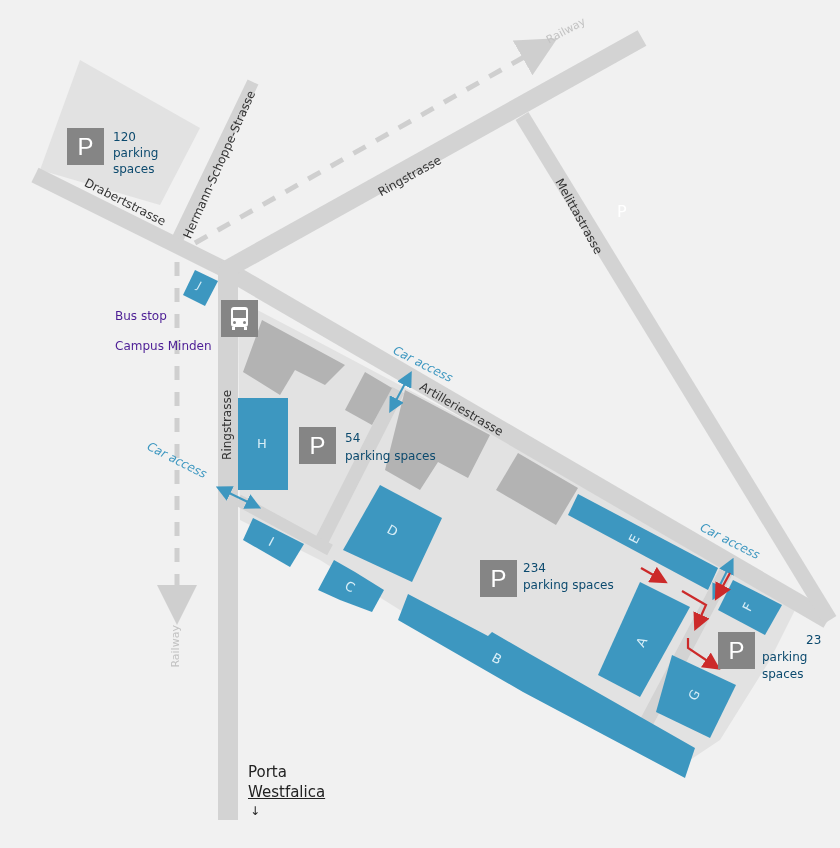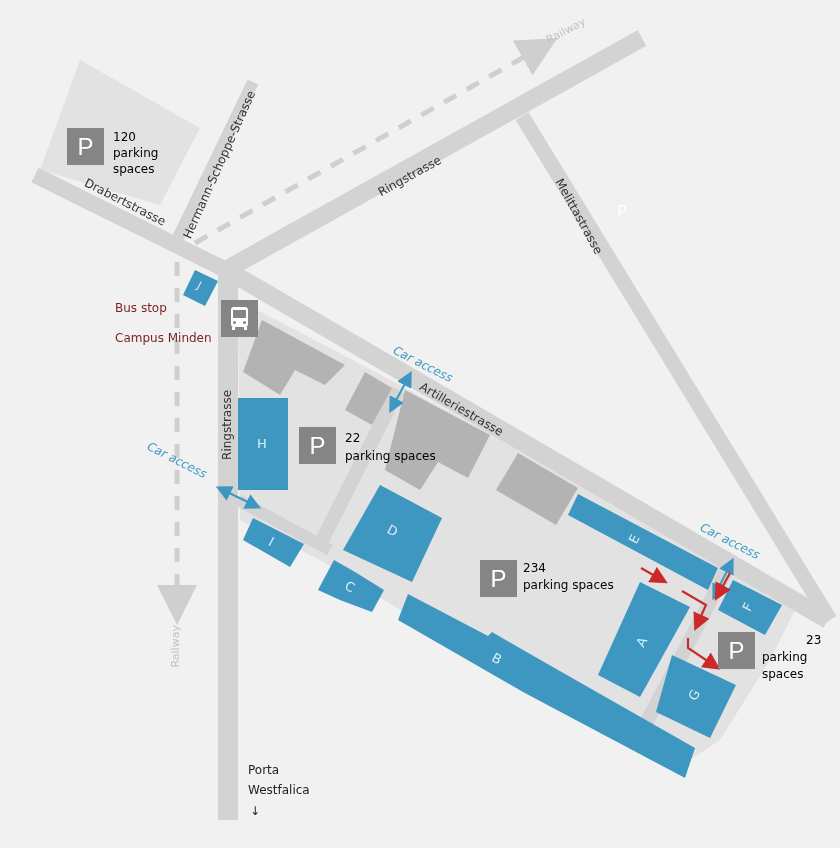--- a/index.html
+++ b/index.html
@@ -7,24 +7,24 @@
     width: 840px; height: 848px; overflow: hidden;
     background: #f1f1f1;
     font-family: "DejaVu Sans", "Liberation Sans", sans-serif;
   }
   #map { position: relative; width: 840px; height: 848px; }
   svg.base { position: absolute; left: 0; top: 0; }
   .lbl { position: absolute; white-space: nowrap; line-height: 1.15; }
   .street { font-size: 12px; color: #333333; }
   .railway { font-size: 11px; color: #c2c2c2; }
   .access { font-size: 12px; color: #3d97c0; font-style: italic; }
-  .park { font-size: 12px; color: #000000; }
+  .park { font-size: 12px; color: #0c4a6e; }
   .bldg { font-size: 13px; color: #d8eef7; }
-  .dest { font-size: 12px; color: #222222; }
-  .busstop { font-size: 12px; color: #7f1d1d; }
+  .dest { font-size: 15px; color: #222222; }
+  .busstop { font-size: 12px; color: #4c1d95; margin-top: 8px; }
   .pbox {
     position: absolute; width: 37px; height: 37px; background: #858585;
     color: #ffffff; font-size: 24px; text-align: center; line-height: 37px;
     font-family: "Liberation Sans", sans-serif;
   }
 </style>
 </head>
 <body>
 
 <div id="map">
@@ -105,21 +105,21 @@
   <div class="lbl access" style="left:390px;top:358px;transform:rotate(27deg);">Car access</div>
   <div class="lbl access" style="left:144px;top:454px;transform:rotate(27deg);">Car access</div>
   <div class="lbl access" style="left:697px;top:535px;transform:rotate(27deg);">Car access</div>
 
   <div class="pbox" style="left:67px;top:128px;">P</div>
   <div class="lbl park" style="left:113px;top:131px;">120</div>
   <div class="lbl park" style="left:113px;top:147px;">parking</div>
   <div class="lbl park" style="left:113px;top:163px;">spaces</div>
 
   <div class="pbox" style="left:299px;top:427px;">P</div>
-  <div class="lbl park" style="left:345px;top:432px;">22</div>
+  <div class="lbl park" style="left:345px;top:432px;">54</div>
   <div class="lbl park" style="left:345px;top:450px;">parking spaces</div>
 
   <div class="pbox" style="left:480px;top:560px;">P</div>
   <div class="lbl park" style="left:523px;top:562px;">234</div>
   <div class="lbl park" style="left:523px;top:579px;">parking spaces</div>
 
   <div class="pbox" style="left:718px;top:632px;">P</div>
   <div class="lbl park" style="left:762px;top:634px;margin-left:44px;">23</div>
   <div class="lbl park" style="left:762px;top:651px;">parking</div>
   <div class="lbl park" style="left:762px;top:668px;">spaces</div>
@@ -144,15 +144,15 @@
   <div class="lbl bldg" style="left:345px;top:580px;transform:rotate(28deg);">C</div>
   <div class="lbl bldg" style="left:387px;top:524px;transform:rotate(28deg);">D</div>
   <div class="lbl bldg" style="left:631px;top:532px;transform:rotate(-62deg);">E</div>
   <div class="lbl bldg" style="left:745px;top:600px;transform:rotate(-62deg);">F</div>
   <div class="lbl bldg" style="left:690px;top:688px;transform:rotate(-62deg);">G</div>
   <div class="lbl bldg" style="left:257px;top:437px;">H</div>
   <div class="lbl bldg" style="left:269px;top:535px;transform:rotate(28deg);">I</div>
   <div class="lbl bldg" style="left:197px;top:280px;transform:rotate(28deg);font-size:11px;">J</div>
 
   <div class="lbl dest" style="left:248px;top:764px;">Porta</div>
-  <div class="lbl dest" style="left:248px;top:784px;">Westfalica</div>
+  <div class="lbl dest" style="left:248px;top:784px;text-decoration:underline;">Westfalica</div>
   <div class="lbl" style="left:250px;top:805px;font-size:12px;color:#222;">↓</div>
 </div>
 
 </body></html>

